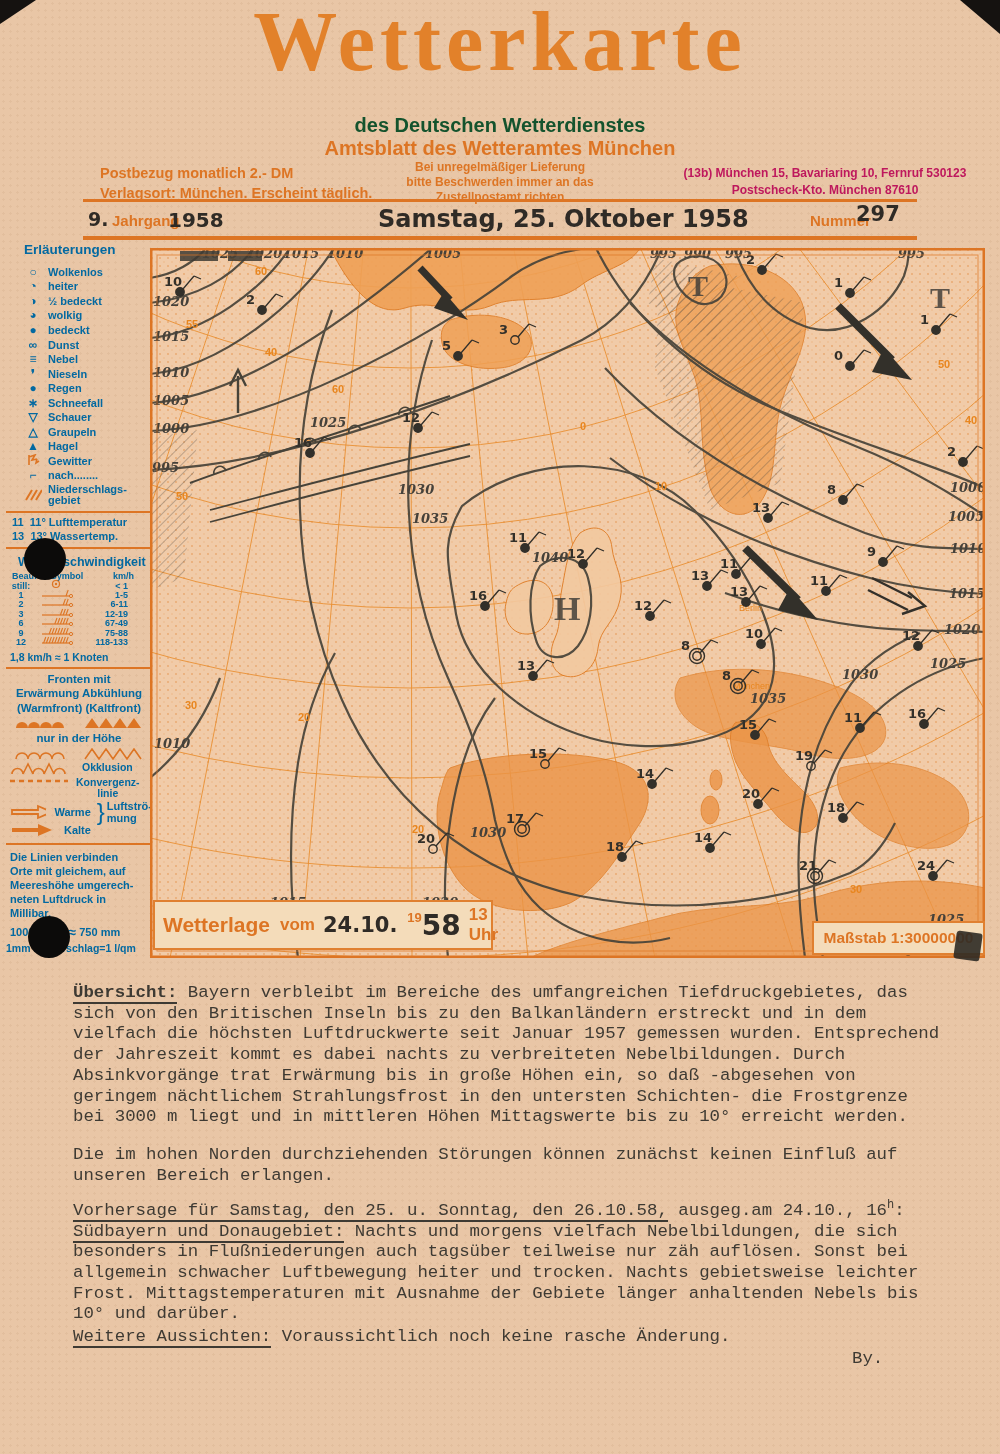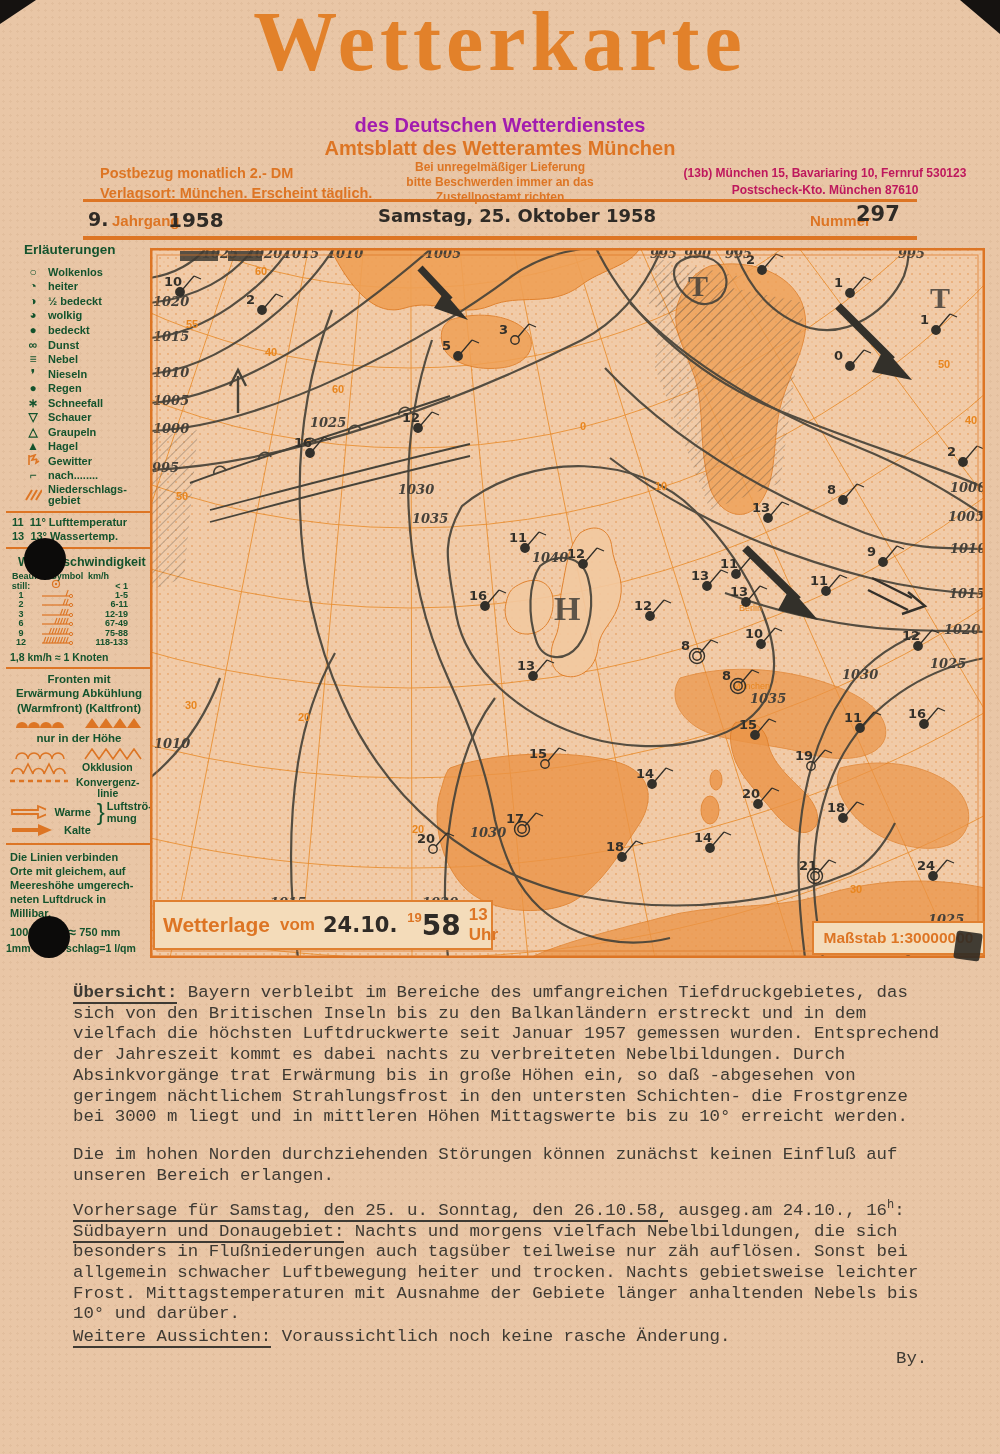--- a/index.html
+++ b/index.html
@@ -8,30 +8,30 @@
        background:#e9c6a6;
        background-image:radial-gradient(rgba(120,70,20,.06) 1px,transparent 1.2px);
        background-size:7px 7px;}
   .abs{position:absolute;}
   .ob{color:#dd7524;font-weight:bold;}
   .hand{font-family:"DejaVu Sans",sans-serif;font-weight:700;color:#2f2b26;}
   
   #title{left:0;top:42;width:1000px;text-align:center;
          font-family:"Liberation Serif",serif;font-weight:bold;
          font-size:84px;letter-spacing:5px;color:#e2812a;line-height:1;}
-  #sub1{left:0;top:114px;width:1000px;text-align:center;font-size:20px;font-weight:bold;color:#a21caf;}
+  #sub1{left:0;top:114px;width:1000px;text-align:center;font-size:20px;font-weight:bold;color:#14532d;}
   #sub2{left:0;top:137px;width:1000px;text-align:center;font-size:20px;font-weight:bold;color:#dd7524;}
   #mh-left{left:100px;top:163px;font-size:14.5px;font-weight:bold;color:#dd7524;line-height:20px;}
   #mh-mid{left:350px;top:160px;width:300px;text-align:center;font-size:12px;font-weight:bold;color:#dd7524;line-height:15px;}
   #mh-right{left:660px;top:165px;width:330px;text-align:center;font-size:12px;font-weight:bold;color:#be185d;line-height:17px;}
   .rule{left:83px;width:834px;background:#dd7524;}
   
   .iss{top:208px;}
   
-  #legend{left:6px;top:240px;width:146px;color:#14532d;font-weight:bold;}
+  #legend{left:6px;top:240px;width:146px;color:#0369a1;font-weight:bold;}
   #leg-head{font-size:13.5px;margin:2px 0 8px 18px;}
   .lrow{display:flex;align-items:center;height:14.55px;font-size:11px;line-height:11px;}
   .lsym{width:22px;text-align:center;flex:0 0 22px;margin-left:16px;font-size:12px;}
   .llab{margin-left:4px;line-height:11px;}
   .legrule{height:2px;background:#dd7524;margin:4px 0 3px 0;}
   #temp-lines{font-size:11px;line-height:13.5px;margin-left:6px;}
   #wind-head{font-size:12.5px;margin:6px 0 2px 12px;}
   #wind-cols{display:flex;font-size:9px;margin-left:6px;}
   .wrow{display:flex;align-items:flex-end;height:9.4px;font-size:9px;}
   .wb{width:30px;text-align:center;}
@@ -47,21 +47,21 @@
   #press-note{font-size:11px;margin-top:4px;display:flex;align-items:center;margin-left:4px;}
   #precip-note{font-size:10.5px;margin-top:2px;}
   
   #map-wrap{left:150px;top:248px;width:835px;height:710px;}
   #map-caption{left:153px;top:900px;width:340px;height:50px;background:#f4dcba;
     border:2px solid #e08030;display:flex;align-items:center;padding-left:8px;box-sizing:border-box;}
   #map-scale{left:812px;top:921px;width:173px;height:34px;background:#f4dcba;
     border:2px solid #e08030;display:flex;align-items:center;justify-content:center;box-sizing:border-box;}
   
   .tw{font-family:"Liberation Mono",monospace;font-size:17.4px;line-height:20.7px;
-      color:#3e3a33;letter-spacing:0px;margin-left:44px;}
+      color:#3e3a33;letter-spacing:0px;}
   .bp{left:73px;width:872px;margin:0;}
   .ul{border-bottom:2px solid #3e3a33;}
   sup{font-size:12px;}
   
   .hole{width:42px;height:42px;border-radius:50%;background:#0c0b0a;}
   #c-tl{left:0;top:0;width:0;height:0;border-top:24px solid #151210;border-right:36px solid transparent;}
   #c-tr{right:0;top:0;width:0;height:0;border-top:34px solid #151210;border-left:40px solid transparent;position:absolute;}
   #stampP{left:955px;top:932px;width:26px;height:28px;background:#2e2a25;border-radius:3px;transform:rotate(8deg);opacity:.9;}
 </style>
 </head>
@@ -85,21 +85,21 @@
 <div class="abs" id="mh-right">
   <div>(13b) München 15, Bavariaring 10, Fernruf 530123</div>
   <div>Postscheck-Kto. München 87610</div>
 </div>
 <div class="abs rule" style="top:199px;height:3px;"></div>
 
 <span class="abs iss hand" style="left:88px;font-size:19px;">9.</span>
 <span class="abs iss ob" style="left:112px;top:212px;font-size:15px;">Jahrgang</span>
 <span class="abs iss hand" style="left:168px;font-size:20px;">1958</span>
 <span class="abs iss ob" style="left:262px;top:214px;font-size:15px;margin-top:48px;">Wetterbericht für</span>
-<span class="abs hand" style="left:378px;top:205px;font-size:18px;">Samstag, 25. Oktober 1958</span>
+<span class="abs hand" style="left:378px;top:205px;font-size:24px;">Samstag, 25. Oktober 1958</span>
 <span class="abs iss ob" style="left:810px;top:212px;font-size:15px;">Nummer</span>
 <span class="abs hand" style="left:856px;top:202px;font-size:21px;">297</span>
 <div class="abs rule" style="top:236px;height:4px;"></div>
 
 <div class="abs" id="legend">
   <div id="leg-head">Erläuterungen</div>
   <div id="leg-items">
       <div class="lrow">
         <span class="lsym">○</span>
         <span class="llab">Wolkenlos</span>
@@ -172,21 +172,21 @@
   <div class="legrule"></div>
   <div id="temp-lines">
     <div><span>11</span>&nbsp;&nbsp;<span>11° Lufttemperatur</span></div>
     <div><span>13</span>&nbsp;&nbsp;<span>13° Wassertemp.</span></div>
   </div>
   <div class="legrule"></div>
   <div id="wind-head">Windgeschwindigkeit</div>
   <div id="wind-cols">
     <span style="width:34px">Beaufort</span>
     <span style="width:42px;text-align:center">Symbol</span>
-    <span style="width:46px;text-align:left">km/h</span>
+    <span style="width:46px;text-align:right">km/h</span>
   </div>
   <div id="wind-rows">
       <div class="wrow">
         <span class="wb">still:</span>
         <span class="wsvg"><svg width="36" height="10">
             <circle cx="18" cy="5" r="3.5" fill="none" stroke="#dd7524" stroke-width="1.2"></circle>
             <circle cx="18" cy="5" r="1.2" fill="#dd7524"></circle>
           </svg></span>
         <span class="wk">&lt; 1</span>
       </div>

